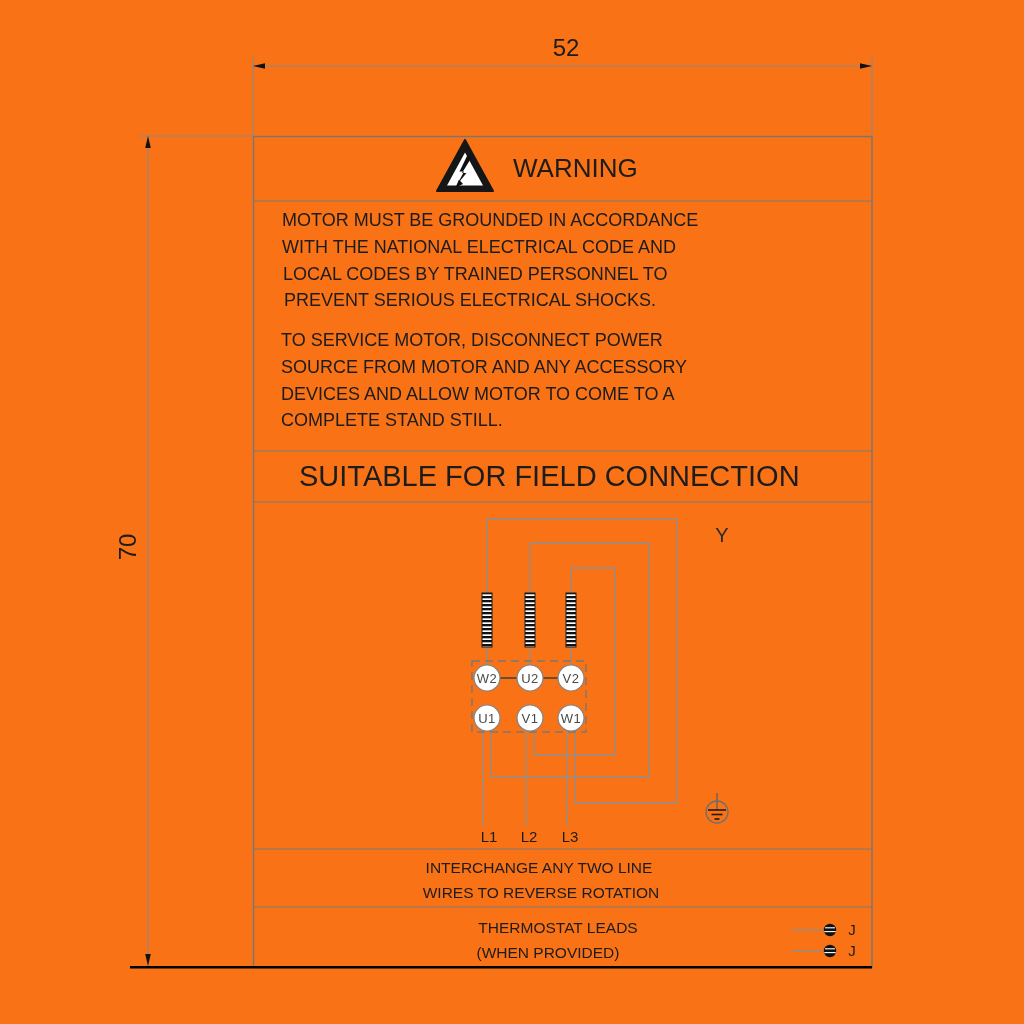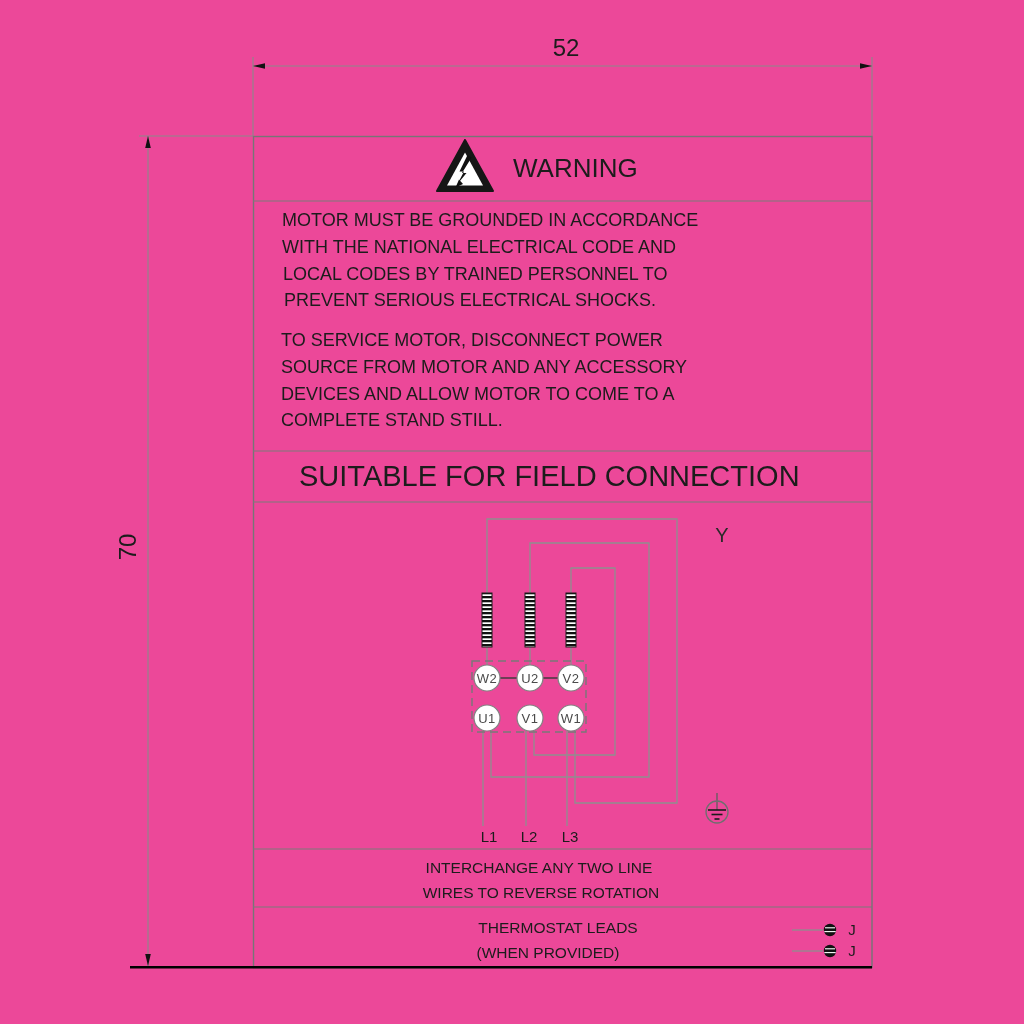--- a/index.html
+++ b/index.html
@@ -1,16 +1,16 @@
 <!DOCTYPE html>
 <html><head>
 <meta charset="utf-8">
 <style>
   html,body{margin:0;padding:0;background:#ffffff;}
-  .canvas{position:relative;width:1024px;height:1024px;background:#ec4899;overflow:hidden;}
+  .canvas{position:relative;width:1024px;height:1024px;background:#f97316;overflow:hidden;}
   svg{position:absolute;left:0;top:0;}
   text{font-family:"Liberation Sans","DejaVu Sans",sans-serif;fill:#1c1c1c;}
   .dim{font-size:24px;}
   .warn{font-size:26px;}
   .body-t{font-size:18px;}
   .big-t{font-size:29px;}
   .small-t{font-size:15.5px;}
   .term-t{font-size:13px;fill:#4a4a4a;letter-spacing:0.5px;}
   .lead-t{font-size:15px;}
   .y-t{font-size:20px;fill:#2a2a2a;}

